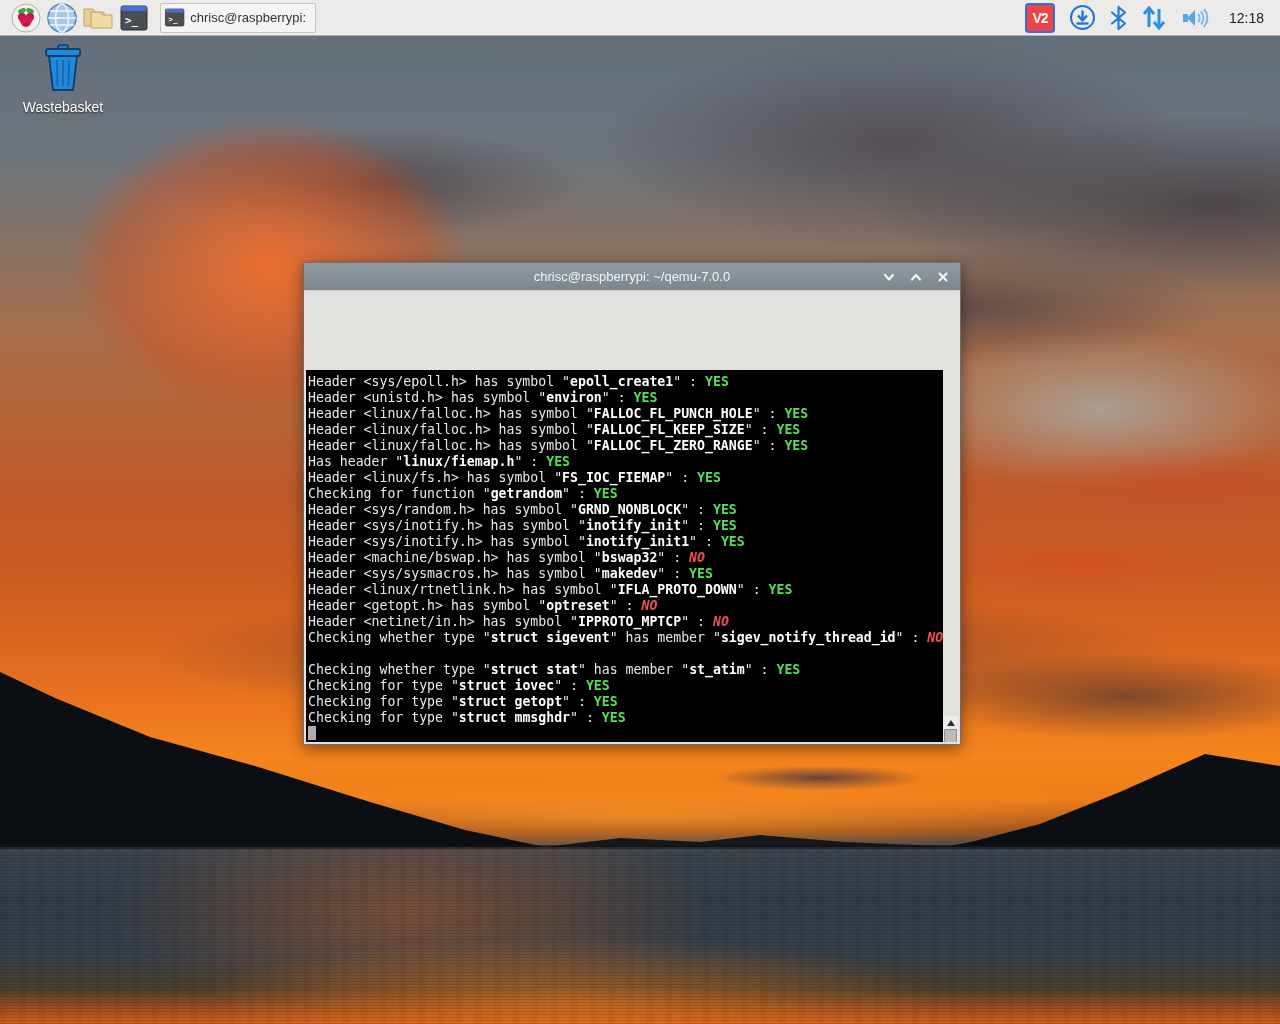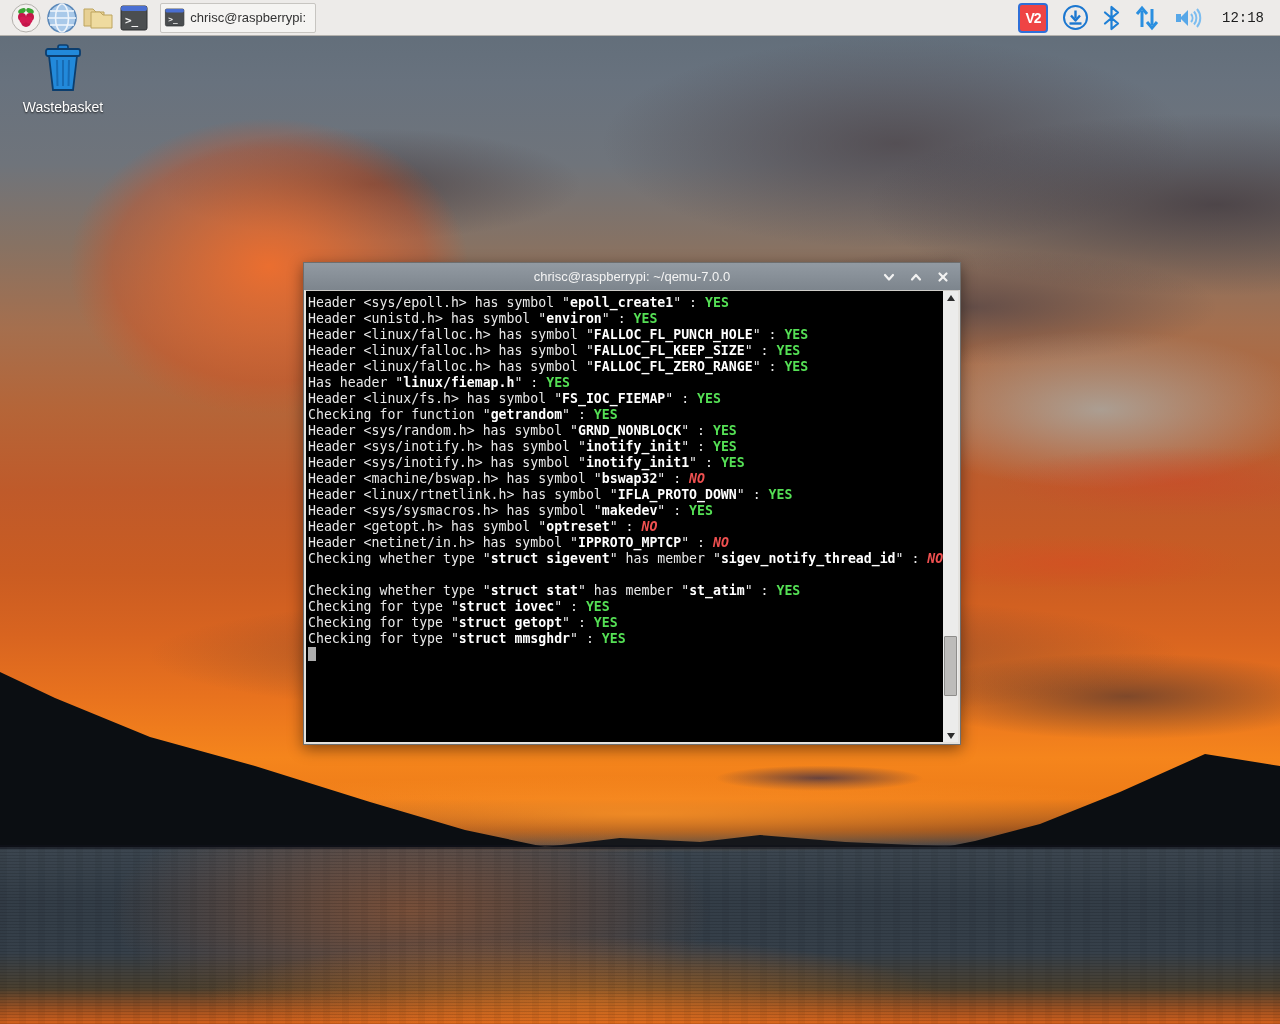--- a/index.html
+++ b/index.html
@@ -52,21 +52,21 @@
     display:flex; align-items:center; gap:5px; height:30px; margin-left:8px;
     background:#f5f4f2; border:1px solid #c7c5c1; border-radius:2px; padding:0 9px 0 3px; max-width:156px;
   }
   .task-button .tb-label { font-size:13px; color:#333; white-space:nowrap; overflow:hidden; }
   #tray { margin-left:auto; display:flex; align-items:center; gap:14px; padding-right:8px; }
   .vnc-box {
     width:30px; height:30px; border-radius:4px; background:#ef4444; border:2px solid #2f6fd8;
     color:#fff; font-weight:bold; font-size:14px; letter-spacing:-1px;
     display:flex; align-items:center; justify-content:center;
   }
-  #clock { font-size:14px; color:#1d1d1d; margin-left:4px;font-family:Liberation Mono, monospace; }
+  #clock { font-size:14px; color:#1d1d1d; margin-left:4px; }
 
   
   #wastebasket { position:absolute; left:8px; top:44px; width:110px; text-align:center; z-index:5; }
   #wastebasket .wb-label {
     display:block; margin-top:3px; color:#fff; font-size:14px;
     text-shadow:0 1px 2px rgba(0,0,0,.75);
   }
 
   
   #window {
@@ -85,20 +85,21 @@
   .winbtns { margin-left:auto; display:flex; gap:15px; padding-right:11px; z-index:1; }
   .winbtn { width:12px; height:12px; display:flex; align-items:center; justify-content:center; }
   #menubar {
     height:29px; flex:0 0 29px; background:#eceae7; display:flex; align-items:center;
     padding-left:9px; border-bottom:1px solid #dddbd7;
   }
   .menu-item { font-size:13.5px; color:#3c3c3c; padding:0 11px; }
   #term-wrap {
     flex:1; display:flex; background:#e4e2de; border:2px solid #e4e2de; border-top:1px solid #cfcdc9;
     overflow:hidden;
+    align-items:flex-end;
   }
   #terminal { flex:1; background:#000; overflow:hidden; padding:4px 0 0 2px; }
   .trow {
     height:16px; line-height:16px; white-space:pre;
     font-family:"DejaVu Sans Mono", monospace; font-size:13.2px;
   }
   .tn { color:#e9e9e9; }
   .tb { color:#ffffff; font-weight:bold; }
   .tg { color:#55e055; font-weight:bold; }
   .tr { color:#ef5050; font-weight:bold;font-style:italic; }
@@ -243,22 +244,22 @@
         <div class="trow"><span class="tn">Header &lt;linux/falloc.h&gt; has symbol "</span><span class="tb">FALLOC_FL_PUNCH_HOLE</span><span class="tn">" : </span><span class="tg">YES</span></div>
         <div class="trow"><span class="tn">Header &lt;linux/falloc.h&gt; has symbol "</span><span class="tb">FALLOC_FL_KEEP_SIZE</span><span class="tn">" : </span><span class="tg">YES</span></div>
         <div class="trow"><span class="tn">Header &lt;linux/falloc.h&gt; has symbol "</span><span class="tb">FALLOC_FL_ZERO_RANGE</span><span class="tn">" : </span><span class="tg">YES</span></div>
         <div class="trow"><span class="tn">Has header "</span><span class="tb">linux/fiemap.h</span><span class="tn">" : </span><span class="tg">YES</span></div>
         <div class="trow"><span class="tn">Header &lt;linux/fs.h&gt; has symbol "</span><span class="tb">FS_IOC_FIEMAP</span><span class="tn">" : </span><span class="tg">YES</span></div>
         <div class="trow"><span class="tn">Checking for function "</span><span class="tb">getrandom</span><span class="tn">" : </span><span class="tg">YES</span></div>
         <div class="trow"><span class="tn">Header &lt;sys/random.h&gt; has symbol "</span><span class="tb">GRND_NONBLOCK</span><span class="tn">" : </span><span class="tg">YES</span></div>
         <div class="trow"><span class="tn">Header &lt;sys/inotify.h&gt; has symbol "</span><span class="tb">inotify_init</span><span class="tn">" : </span><span class="tg">YES</span></div>
         <div class="trow"><span class="tn">Header &lt;sys/inotify.h&gt; has symbol "</span><span class="tb">inotify_init1</span><span class="tn">" : </span><span class="tg">YES</span></div>
         <div class="trow"><span class="tn">Header &lt;machine/bswap.h&gt; has symbol "</span><span class="tb">bswap32</span><span class="tn">" : </span><span class="tr">NO</span></div>
+        <div class="trow"><span class="tn">Header &lt;sys/sysmacros.h&gt; has symbol "</span><span class="tb">makedev</span><span class="tn">" : </span><span class="tg">YES</span></div>
         <div class="trow"><span class="tn">Header &lt;linux/rtnetlink.h&gt; has symbol "</span><span class="tb">IFLA_PROTO_DOWN</span><span class="tn">" : </span><span class="tg">YES</span></div>
-        <div class="trow"><span class="tn">Header &lt;sys/sysmacros.h&gt; has symbol "</span><span class="tb">makedev</span><span class="tn">" : </span><span class="tg">YES</span></div>
         <div class="trow"><span class="tn">Header &lt;getopt.h&gt; has symbol "</span><span class="tb">optreset</span><span class="tn">" : </span><span class="tr">NO</span></div>
         <div class="trow"><span class="tn">Header &lt;netinet/in.h&gt; has symbol "</span><span class="tb">IPPROTO_MPTCP</span><span class="tn">" : </span><span class="tr">NO</span></div>
         <div class="trow"><span class="tn">Checking whether type "</span><span class="tb">struct sigevent</span><span class="tn">" has member "</span><span class="tb">sigev_notify_thread_id</span><span class="tn">" : </span><span class="tr">NO</span></div>
         <div class="trow">&nbsp;</div>
         <div class="trow"><span class="tn">Checking whether type "</span><span class="tb">struct stat</span><span class="tn">" has member "</span><span class="tb">st_atim</span><span class="tn">" : </span><span class="tg">YES</span></div>
         <div class="trow"><span class="tn">Checking for type "</span><span class="tb">struct iovec</span><span class="tn">" : </span><span class="tg">YES</span></div>
         <div class="trow"><span class="tn">Checking for type "</span><span class="tb">struct getopt</span><span class="tn">" : </span><span class="tg">YES</span></div>
         <div class="trow"><span class="tn">Checking for type "</span><span class="tb">struct mmsghdr</span><span class="tn">" : </span><span class="tg">YES</span></div>
         <div class="trow"><span id="cursor"></span></div>
       </div>

